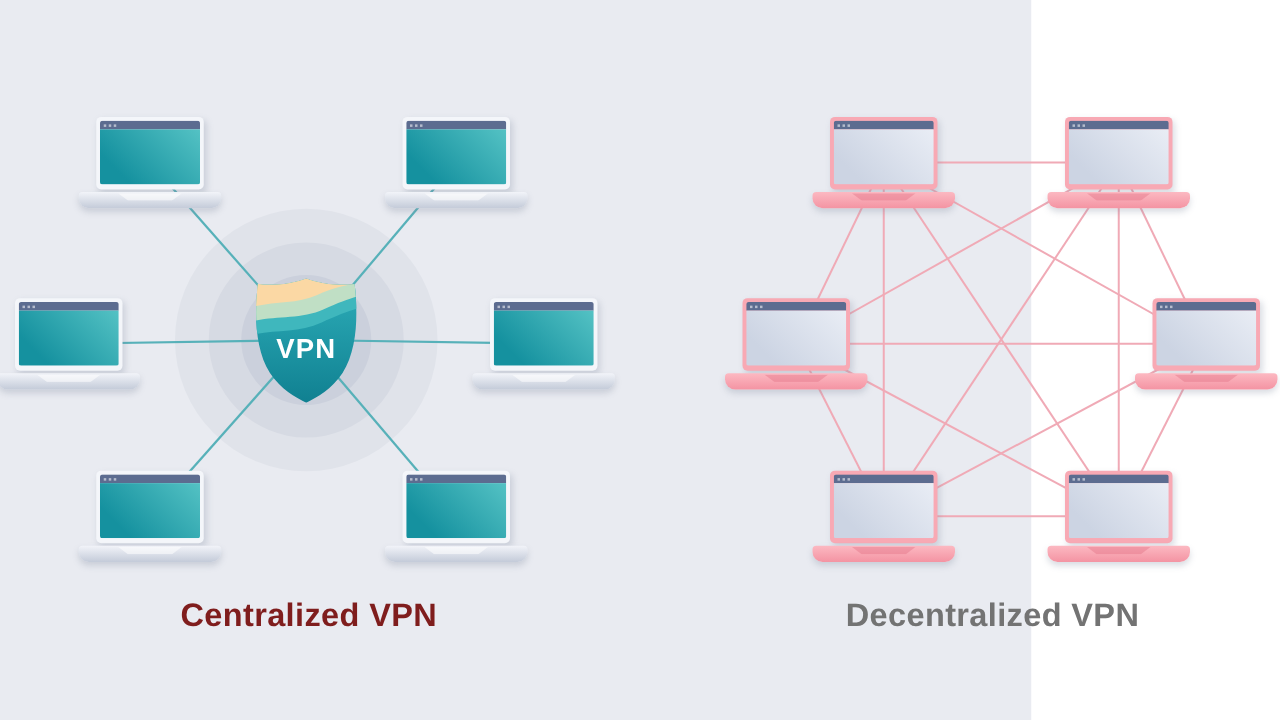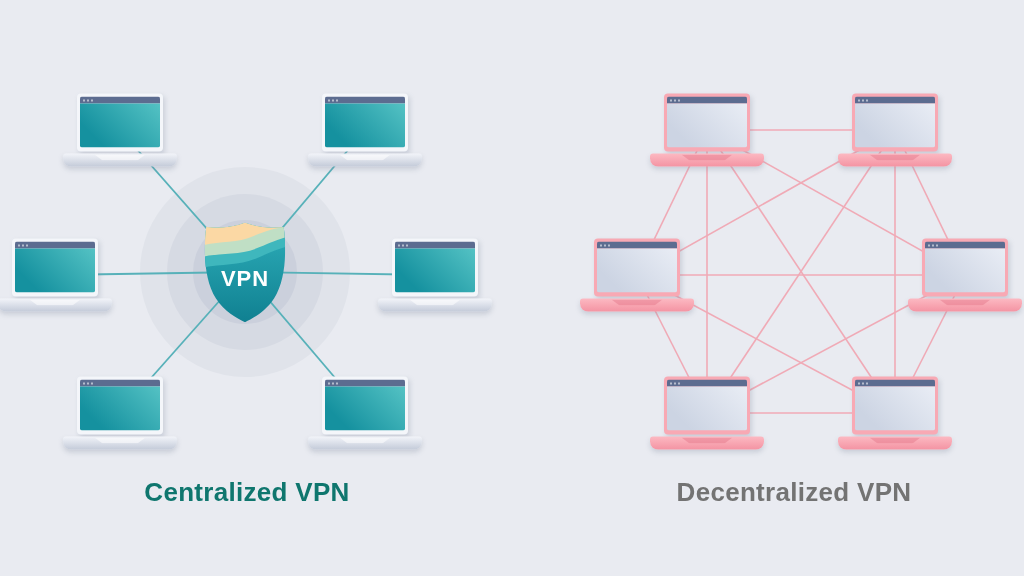--- a/index.html
+++ b/index.html
@@ -1,17 +1,17 @@
 <!DOCTYPE html>
 <html><head>
 <meta charset="utf-8">
 <style>
   html,body{margin:0;padding:0;}
   body{width:1024px;height:576px;overflow:hidden;font-family:"Liberation Sans",sans-serif;}
-  #stage{position:relative;width:1024px;height:576px;background:#e9ebf1;}
+  #stage{position:relative;width:825px;height:576px;background:#e9ebf1;}
   #diagram-svg{position:absolute;left:0;top:0;}
 
   
   .laptop{position:absolute;width:114px;height:73px;transform:translate(-50%,-50%);}
   .laptop .screen{
     position:absolute;left:50%;top:0;transform:translateX(-50%);
     width:86px;height:58px;border-radius:4px;box-sizing:border-box;
     padding:3px 3px 4px;background:var(--frame);
     box-shadow:2px 3px 5px rgba(125,135,158,.28);
   }
@@ -288,15 +288,15 @@
             </div>
         <div class="disp"></div>
       </div>
     </div>
     <div class="base">
       <div class="lip"></div>
     </div>
   </div>
 </div>
 
-  <div class="diagram-label" id="label-left" style="color: #0f766e; text-align: right;">Centralized VPN</div>
+  <div class="diagram-label" id="label-left" style="color: #7f1d1d; text-align: right;">Centralized VPN</div>
   <div class="diagram-label" id="label-right" style="color: #737373;">Decentralized VPN</div>
 </div>
 
 </body></html>

